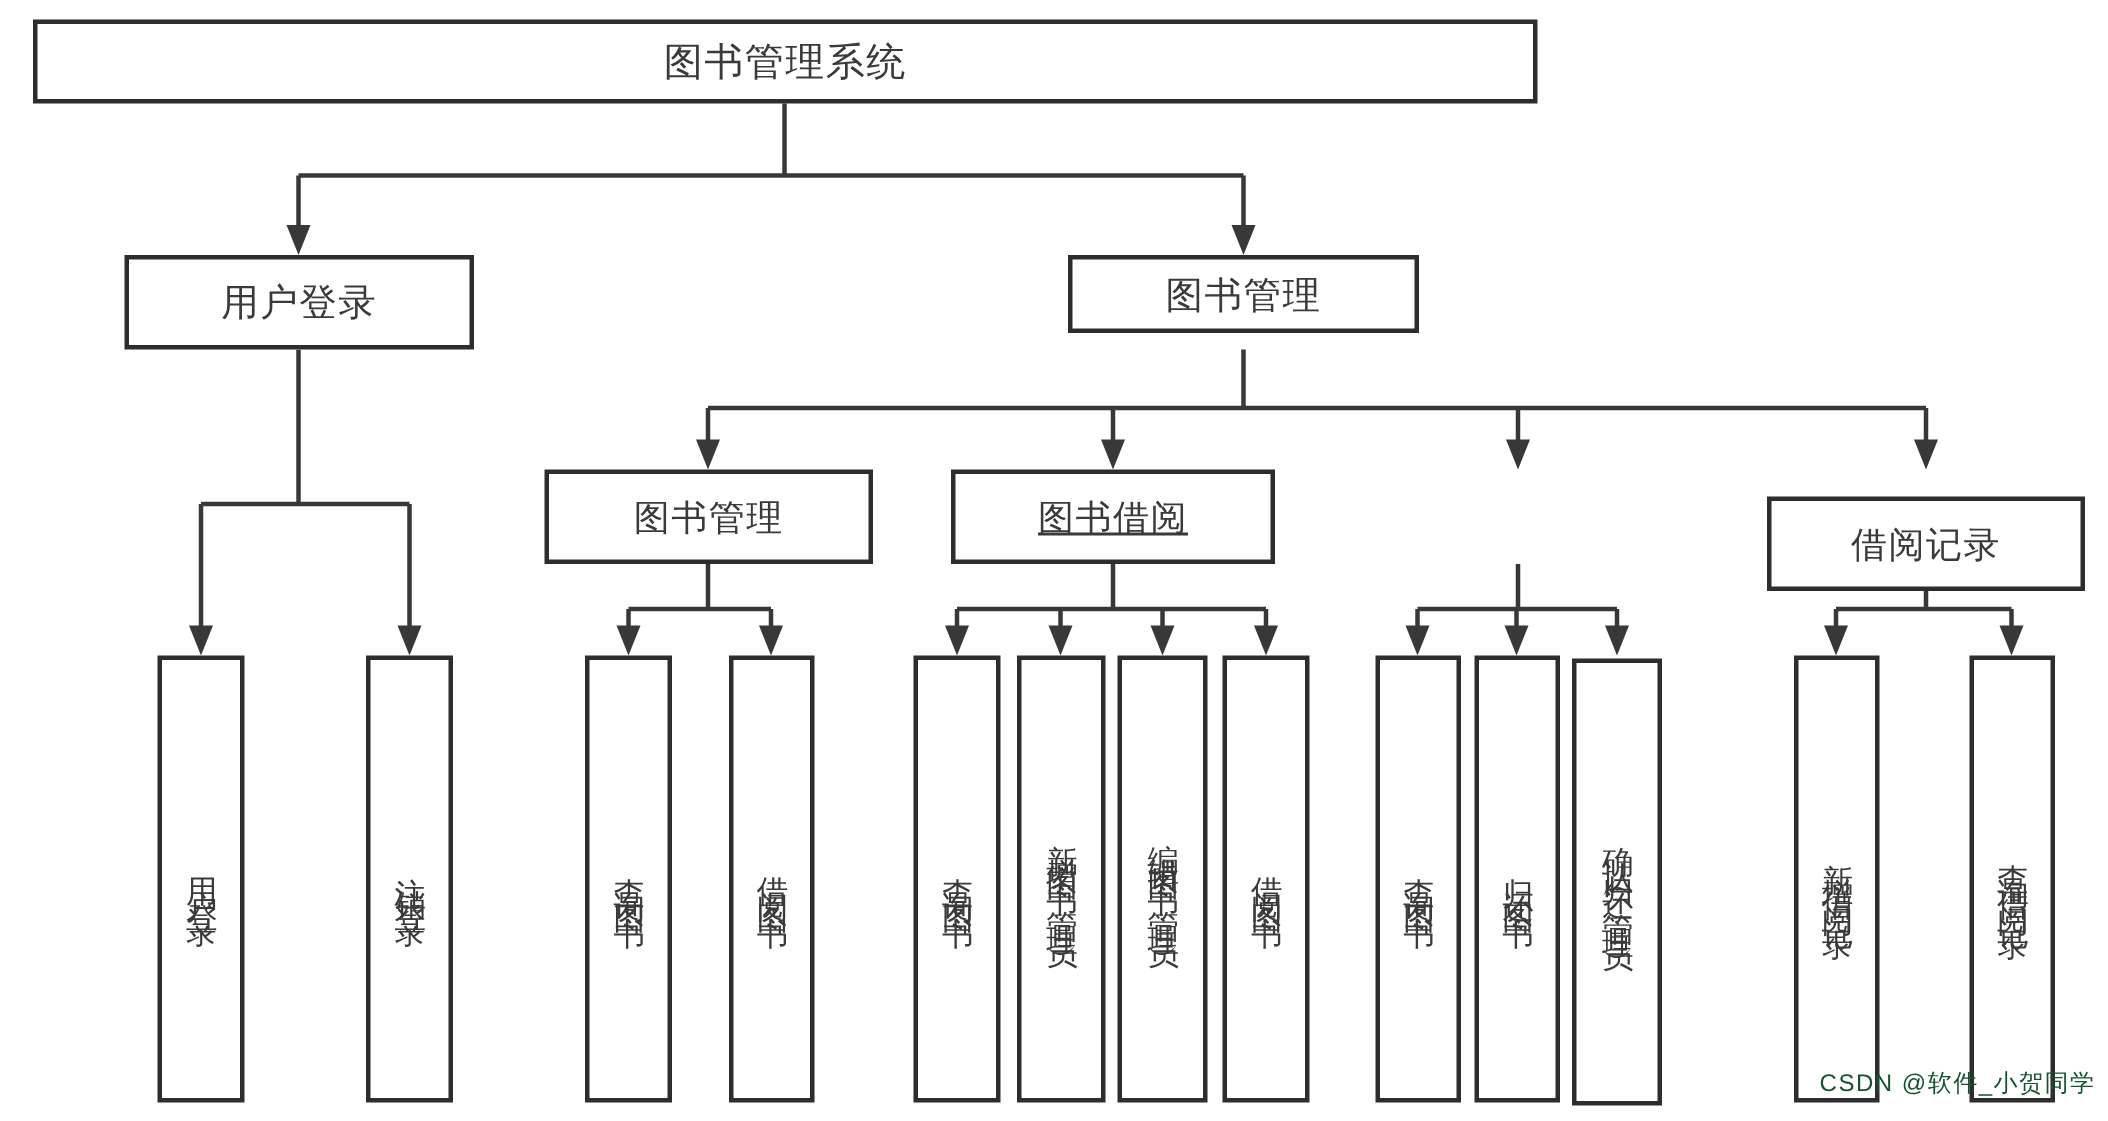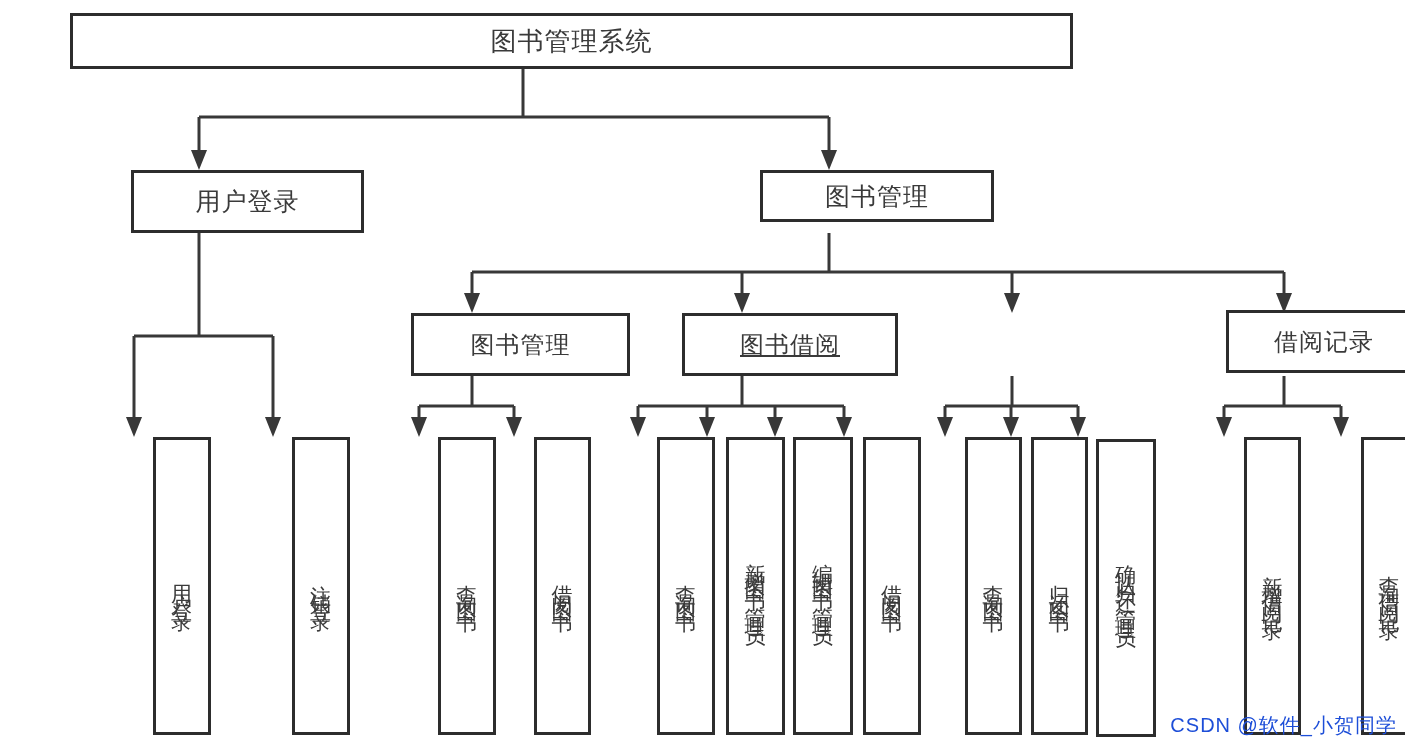--- a/index.html
+++ b/index.html
@@ -24,40 +24,39 @@
   .box {
     position: absolute;
     box-sizing: border-box;
     background: #ffffff;
     border: 3px solid #2d2d2d;
     display: flex;
     align-items: center;
     justify-content: center;
     z-index: 1;
     text-align: center;
-    margin-left: 48px;
   }
   .root-box  { font-size: 26px; letter-spacing: 1px; }
   .hdr2      { font-size: 25px; letter-spacing: 1px; }
   .hdr3      { font-size: 24px; letter-spacing: 1px; }
   .vtext {
     writing-mode: vertical-rl;
     text-orientation: mixed;
     font-size: 21px;
     letter-spacing: 9px;
     line-height: 1.1;
     white-space: nowrap;
   }
   .watermark {
     position: absolute;
     right: 8px;
     top: 712px;
     z-index: 2;
-    font-size: 20px;
-    color: #1d4ed8;
+    font-size: 16px;
+    color: #14532d;
     letter-spacing: 1px;
     white-space: nowrap;
   }
 </style>
 </head>
 <body>
 
 <div class="canvas">
 
   <svg class="connectors" viewBox="0 0 1405 747" xmlns="http://www.w3.org/2000/svg" aria-hidden="true">
@@ -129,21 +128,21 @@
     </g>
   </svg>
 
   <div class="box root-box" style="left:22px; top:13px; width:1003px; height:56px;">图书管理系统</div>
 
   <div class="box hdr2" style="left:83px; top:170px; width:233px; height:63px;">用户登录</div>
   <div class="box hdr2" style="left:712px; top:170px; width:234px; height:52px;">图书管理</div>
 
   <div class="box hdr3" style="left:363px; top:313px; width:219px; height:63px;">图书管理</div>
   <div class="box hdr3" style="left:634px; top:313px; width:216px; height:63px;text-decoration:underline;">图书借阅</div>
-  <div class="box hdr3" style="left:1178px; top:310px; width:196px; height:63px;">借阅记录</div>
+  <div class="box hdr3" style="left:1178px; top:331px; width:212px; height:63px;">借阅记录</div>
 
   <div class="box" style="left:105px; top:437px; width:58px; height:298px;">
     <span class="vtext">用户登录</span>
   </div>
   <div class="box" style="left:244px; top:437px; width:58px; height:298px;">
     <span class="vtext">注销登录</span>
   </div>
 
   <div class="box" style="left:390px; top:437px; width:58px; height:298px;">
     <span class="vtext">查询图书</span>

